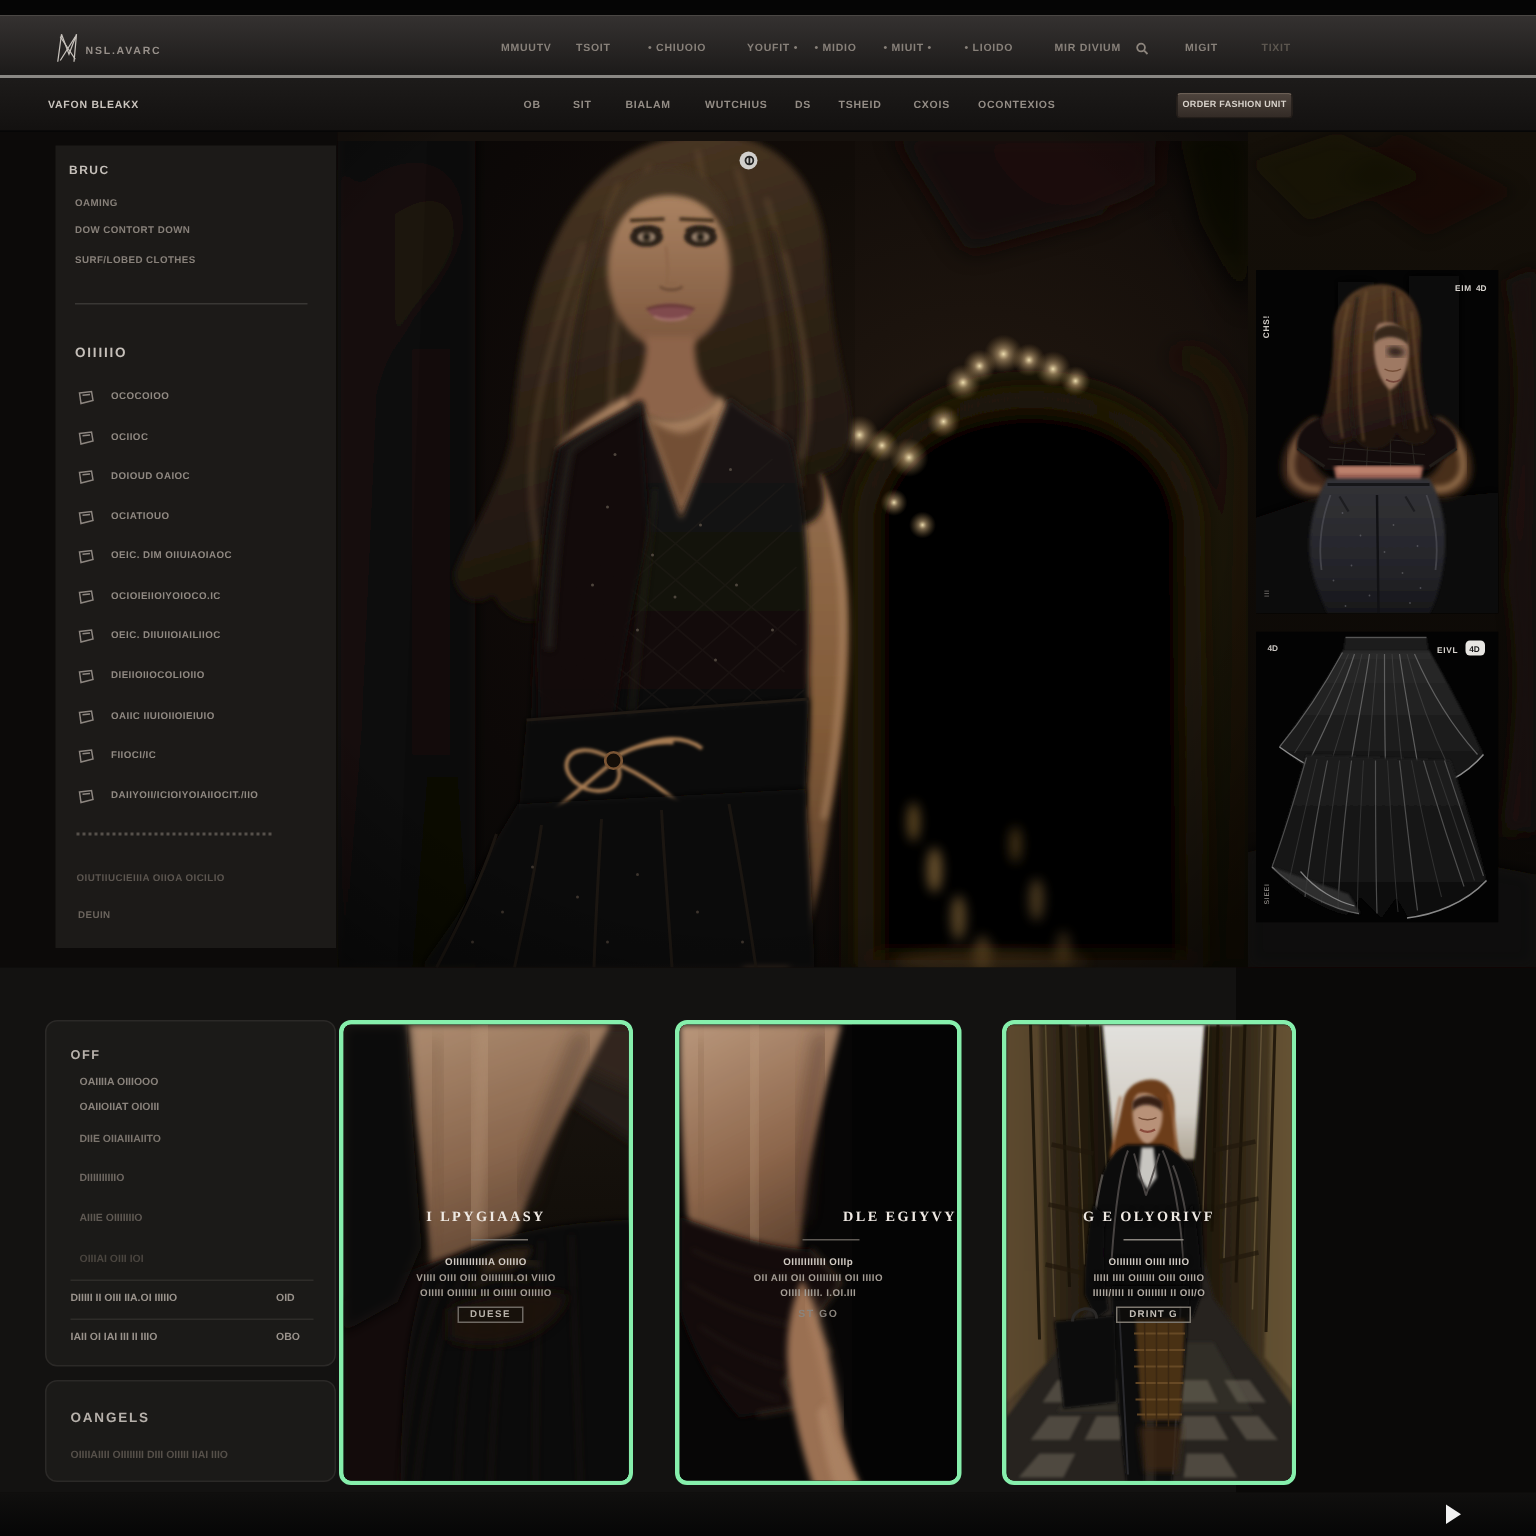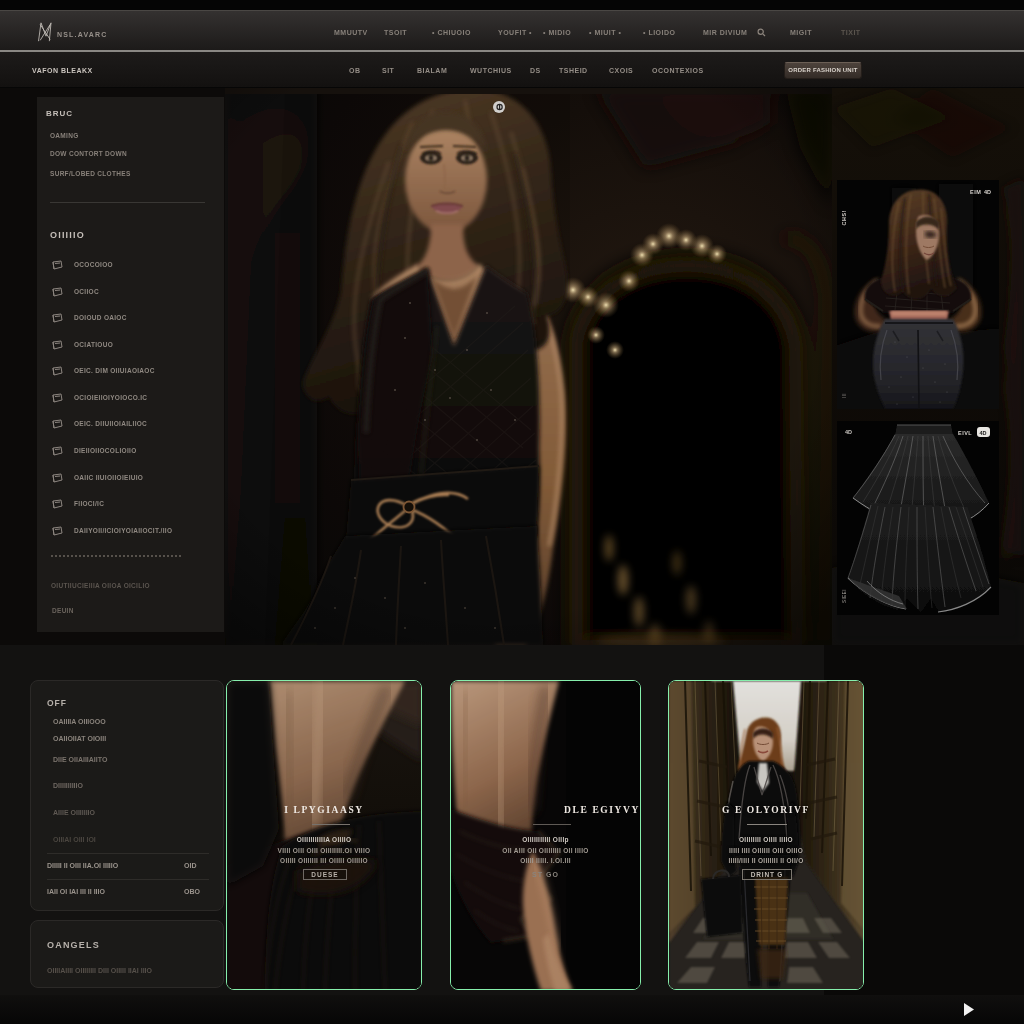--- a/index.html
+++ b/index.html
@@ -22,21 +22,21 @@
      background:linear-gradient(#4d433c,#332b26); border:1px solid #241e1a; border-top-color:#6b5f55;
      color:#d9d3cc; font-size:6px; font-weight:bold; text-align:center; line-height:15px; letter-spacing:0.2px;}
   #mainzone { left:0; top:88px; width:1024px; height:557px; background:#0c0a09; }
   #sidebar { left:37px; top:9px; width:187px; height:535px; background:#1c1a18; }
   #sidebar .hd { color:#c5bfb9; font-size:8px; font-weight:bold; letter-spacing:1px; }
   #sidebar .ln { color:#88817a; font-size:6.5px; font-weight:bold; letter-spacing:0.3px; }
   #sidebar .it { color:#908982; font-size:6.5px; font-weight:bold; letter-spacing:0.3px; }
   .icon { width:11px; height:10px; }
   #bottomzone { left:0; top:645px; width:824px; height:350px; background:#131211; }
   .panel { background:#1b1a18; border:1px solid #2b2927; border-radius:8px; }
-  .card { background:#141210; border:1px solid #86efac; border-radius:8px; overflow:hidden; }
+  .card { background:#141210; border:3px solid #86efac; border-radius:8px; overflow:hidden; }
   .cardtxt { position:absolute; left:0; width:100%; text-align:center; color:#e8e4df; }
   #footer { left:0; top:995px; width:1024px; height:29px; background:linear-gradient(#100f0e,#060606); }
 </style>
 </head>
 <body>
 <div id="page">
   <div id="topstrip" class="abs"></div>
 
   <div id="header" class="abs">
     <div class="sep"></div>

